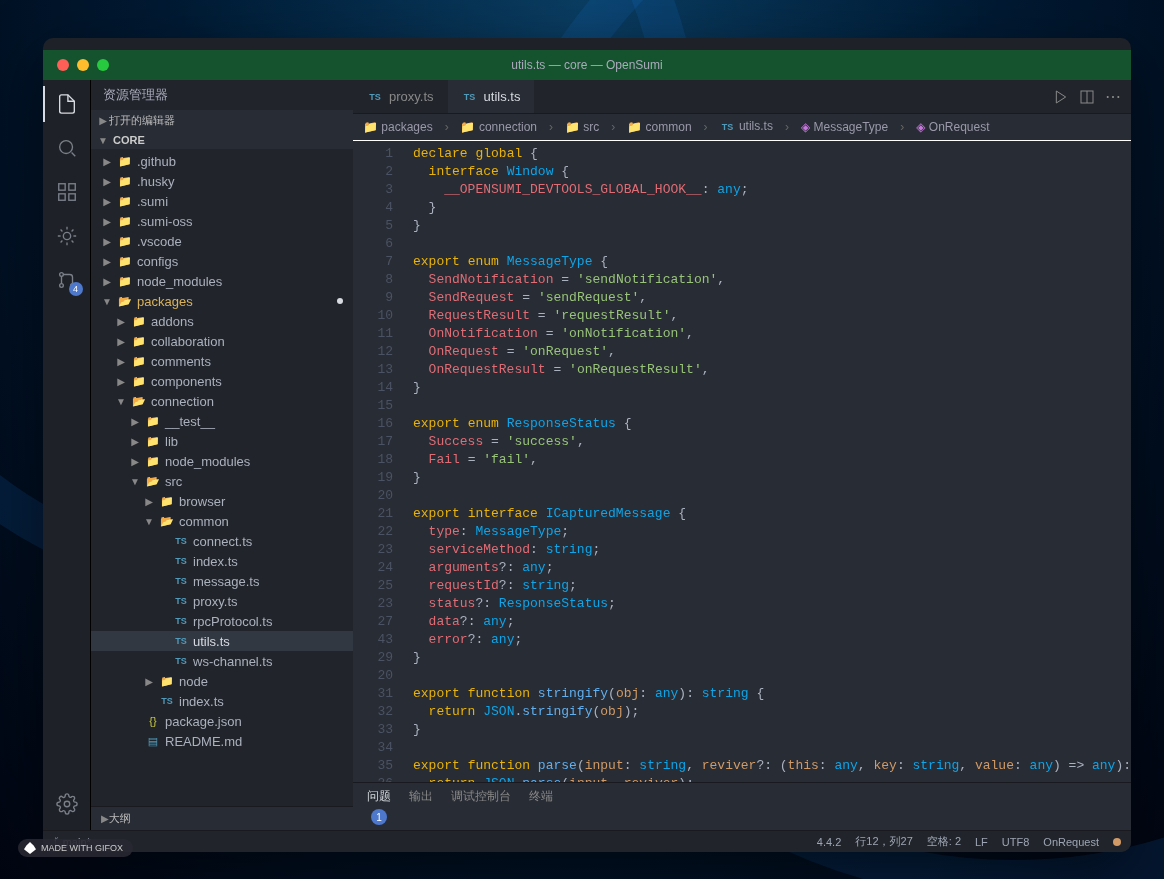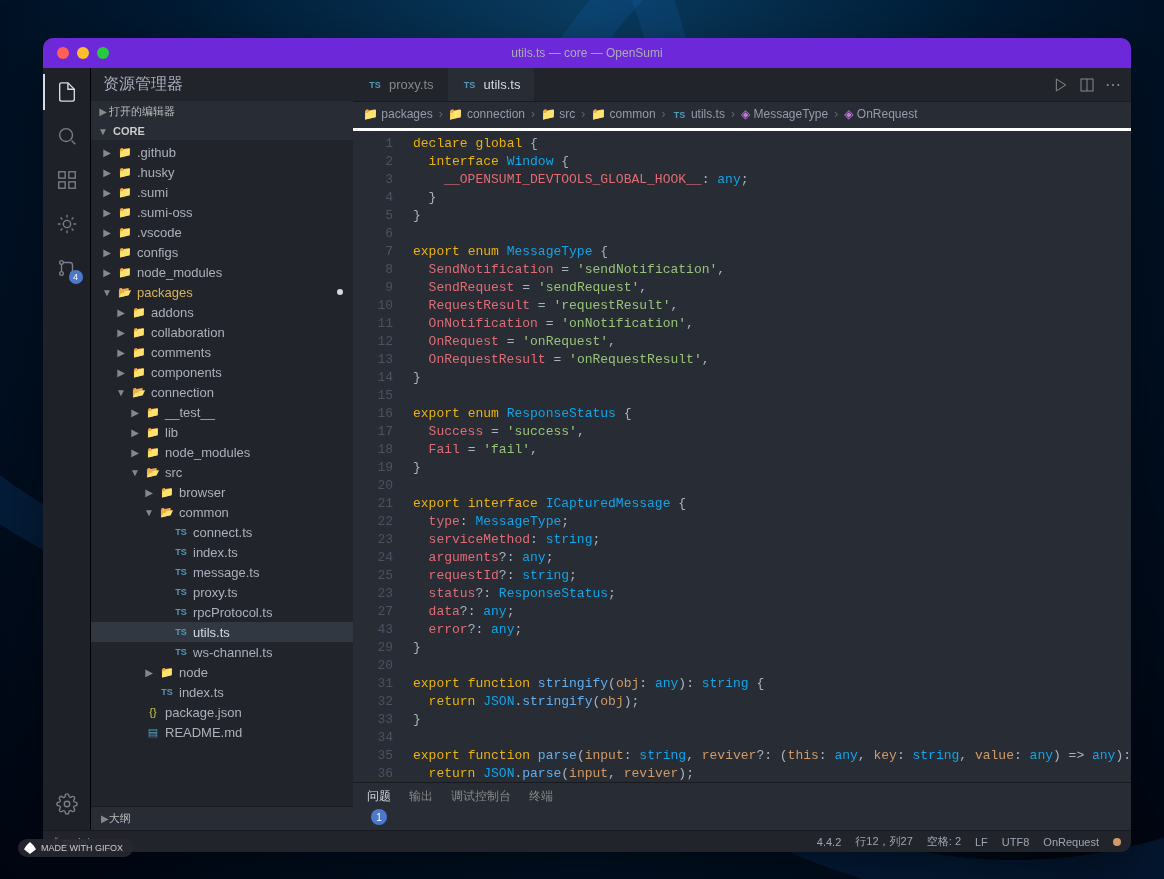--- a/index.html
+++ b/index.html
@@ -7,57 +7,57 @@
   font-family: -apple-system, BlinkMacSystemFont, "Segoe UI", sans-serif;
   background: radial-gradient(ellipse at top, #0a3d62 0%, #001a33 50%, #000511 100%);
   width: 1164px; height: 879px; overflow: hidden; position: relative;
 }
 .bg-arc { position: absolute; border: 40px solid rgba(30,120,220,0.15); border-radius: 50%; }
 .window {
   position: absolute; top: 38px; left: 43px; width: 1088px; height: 814px;
   background: #1e2127; border-radius: 10px; overflow: hidden; display: flex; flex-direction: column;
   box-shadow: 0 20px 60px rgba(0,0,0,0.5);
 }
-.titlebar { height: 30px; background: #6d28d9; display: flex; align-items: center; padding: 0 14px; position: relative; }
+.titlebar { height: 30px; background: #14532d; display: flex; align-items: center; padding: 0 14px; position: relative; margin-top: 12px; }
 .traffic-lights { display: flex; gap: 8px; }
 .traffic-light { width: 12px; height: 12px; border-radius: 50%; }
 .tl-red { background: #ff5f56; }
 .tl-yellow { background: #ffbd2e; }
 .tl-green { background: #27c93f; }
 .titlebar-title { position: absolute; left: 50%; transform: translateX(-50%); color: #aab; font-size: 12px; }
 .main-area { flex: 1; display: flex; min-height: 0; }
 .activity-bar { width: 48px; background: #1e2127; display: flex; flex-direction: column; align-items: center; padding-top: 10px; gap: 16px; border-right: 1px solid #000; }
 .activity-item { width: 28px; height: 28px; display: flex; align-items: center; justify-content: center; color: #7a7f88; cursor: pointer; position: relative; }
 .activity-item.active { color: #d7dae0; }
 .activity-item.active::before { content: ''; position: absolute; left: -10px; top: -4px; width: 2px; height: 36px; background: #d7dae0; }
 .badge-circle { position: absolute; bottom: -2px; right: -2px; width: 14px; height: 14px; border-radius: 50%; background: #4d78cc; color: #fff; font-size: 9px; display: flex; align-items: center; justify-content: center; }
 .activity-bottom { margin-top: auto; margin-bottom: 12px; }
 .sidebar { width: 262px; background: #21252b; display: flex; flex-direction: column; color: #bbb; font-size: 13px; }
-.sidebar-header { padding: 6px 12px; color: #aab; font-size: 16px; }
+.sidebar-header { padding: 6px 12px; color: #aab; font-size: 13px; }
 .sidebar-section { display: flex; align-items: center; padding: 3px 6px; background: #282c34; font-size: 11px; color: #bbb; }
 .sidebar-section-title { padding: 3px 6px; font-size: 11px; font-weight: bold; color: #ccc; background: #282c34; display: flex; align-items: center; gap: 4px; }
 .tree { flex: 1; overflow-y: auto; padding: 2px 0; }
 .tree-item { display: flex; align-items: center; padding: 2px 0 2px 6px; cursor: pointer; white-space: nowrap; gap: 4px; font-size: 13px; color: #aab0bc; }
 .tree-item.active { background: #323842; color: #d7dae0; }
 .tree-item.highlight { color: #d8b25c; }
 .chev { width: 12px; font-size: 10px; color: #888; text-align: center; }
 .fi { width: 16px; height: 16px; display: inline-flex; align-items: center; justify-content: center; font-size: 11px; }
 .fi-folder { color: #8a9199; }
 .fi-folder-open { color: #c09553; }
 .fi-ts { color: #519aba; font-size: 9px; font-weight: bold; }
 .fi-json { color: #cbcb41; }
 .fi-md { color: #519aba; }
 .tree-dirty-dot { margin-left: auto; margin-right: 10px; width: 6px; height: 6px; border-radius: 50%; background: #d7dae0; }
 .outline-bar { padding: 4px 10px; background: #282c34; border-top: 1px solid #181a1f; font-size: 11px; color: #bbb; }
 .editor-area { flex: 1; display: flex; flex-direction: column; background: #282c34; min-width: 0; }
 .tabs { display: flex; background: #21252b; height: 34px; border-bottom: 1px solid #181a1f; align-items: stretch; }
 .tab { display: flex; align-items: center; padding: 0 14px; gap: 6px; color: #888; font-size: 13px; cursor: pointer; position: relative; }
 .tab.active { background: #282c34; color: #d7dae0; }
 .tab-actions { margin-left: auto; display: flex; gap: 10px; padding: 0 10px; align-items: center; color: #888; }
-.breadcrumbs { display: flex; gap: 6px; padding: 5px 10px; color: #99a; font-size: 12px; background: #282c34; border-bottom: 3px solid #ffffff; }
+.breadcrumbs { display: flex; gap: 12px; padding: 5px 10px; color: #99a; font-size: 12px; align-items: center; background: #282c34; border-bottom: 1px solid #ffffff; }
 .bc-sep { color: #666; }
 .code-area { flex: 1; display: flex; font-family: Menlo, Monaco, "Courier New", monospace; font-size: 13px; line-height: 18px; overflow: hidden; }
 .gutter { width: 50px; text-align: right; color: #4b5263; padding: 4px 10px 4px 0; user-select: none; }
 .code { flex: 1; padding: 4px 0; color: #abb2bf; white-space: pre; overflow: hidden; }
 .code-line { height: 18px; padding-left: 10px; }
 .gutter-line { height: 18px; }
 .kw { color: #eab308; }
 .type { color: #0ea5e9; }
 .fn { color: #61afef; }
 .str { color: #98c379; }

